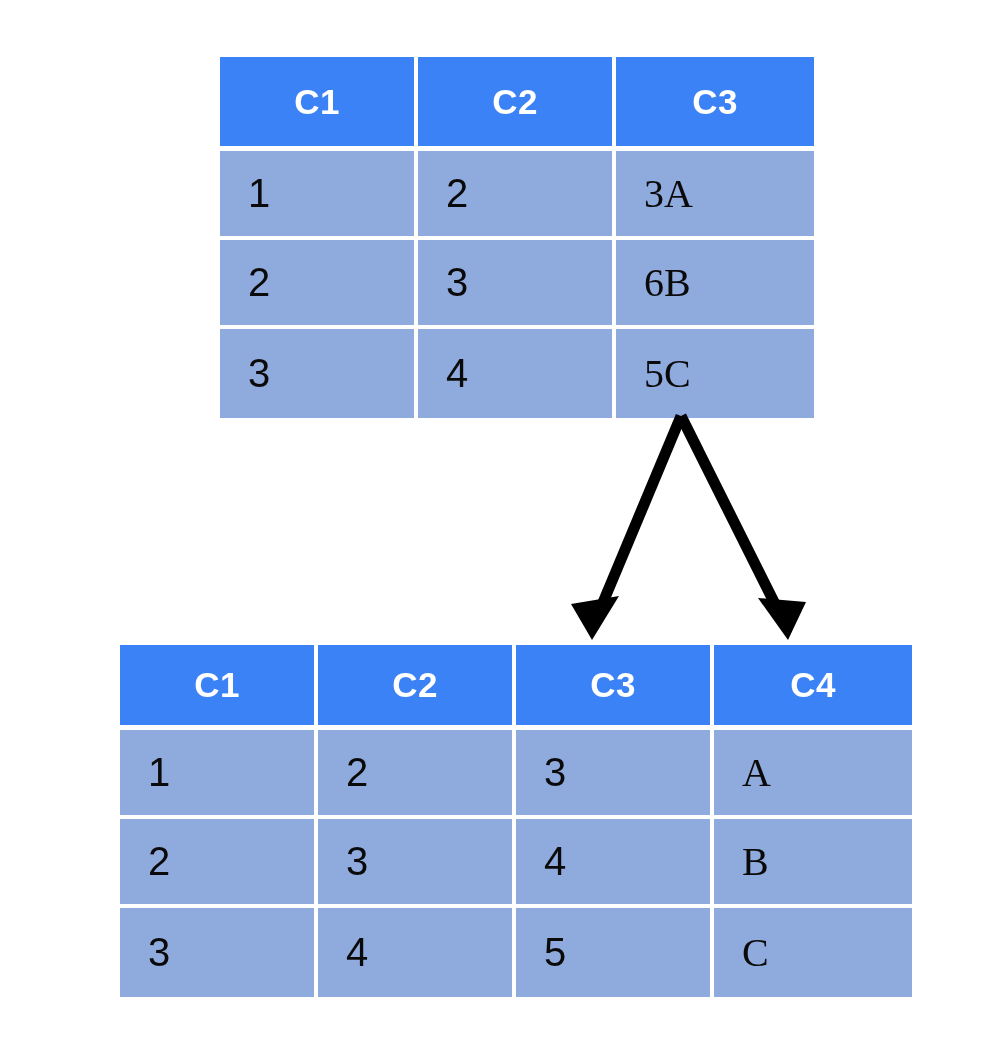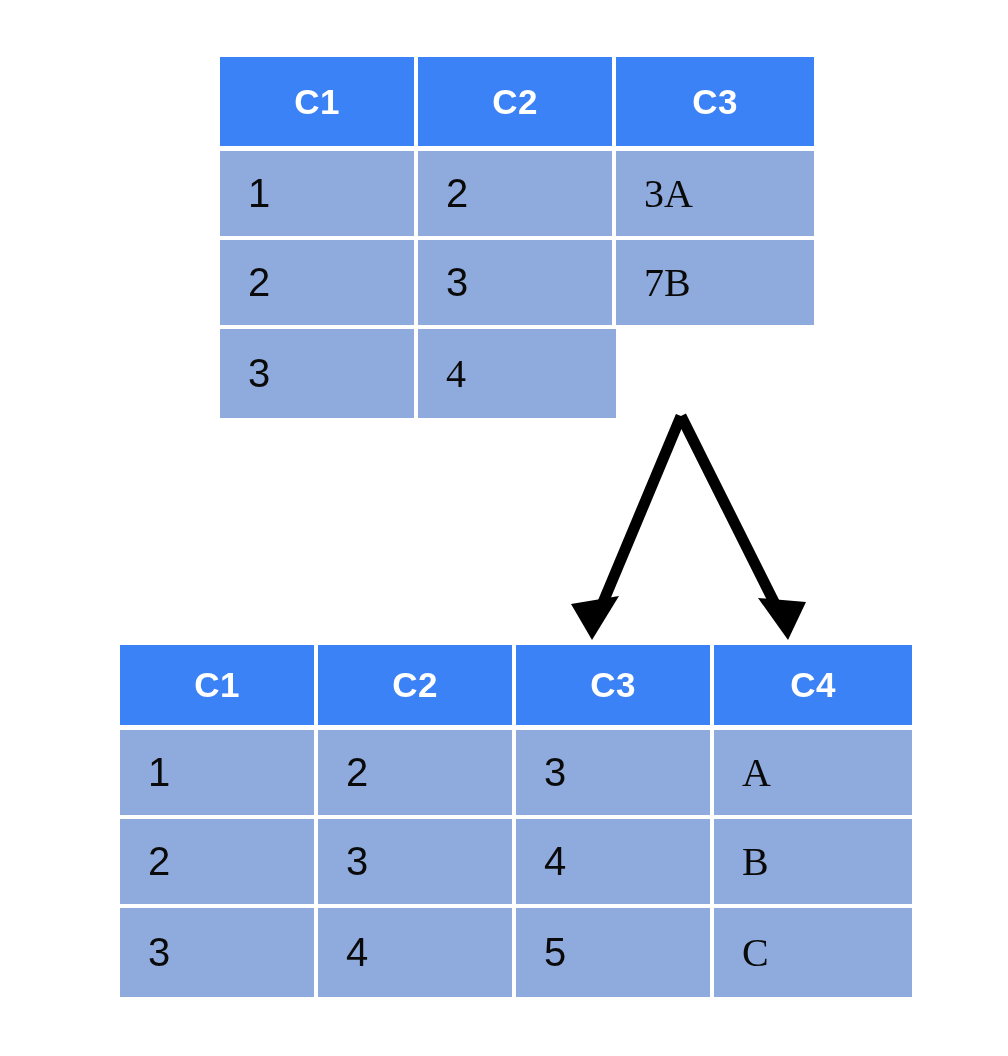--- a/index.html
+++ b/index.html
@@ -118,25 +118,26 @@
 
     <div class="body-group">
       <div class="row body">
         <div class="cell">1</div>
         <div class="cell">2</div>
         <div class="cell">3A</div>
       </div>
       <div class="row body">
         <div class="cell">2</div>
         <div class="cell">3</div>
-        <div class="cell">7B</div>
+        <div class="cell">6B</div>
       </div>
       <div class="row body">
         <div class="cell">3</div>
         <div class="cell">4</div>
+        <div class="cell">5C</div>
       </div>
     </div>
 
   </div>
 
   <div class="tbl" id="table-target">
 
     <div class="row header">
       <div class="cell">C1</div>
       <div class="cell">C2</div>

